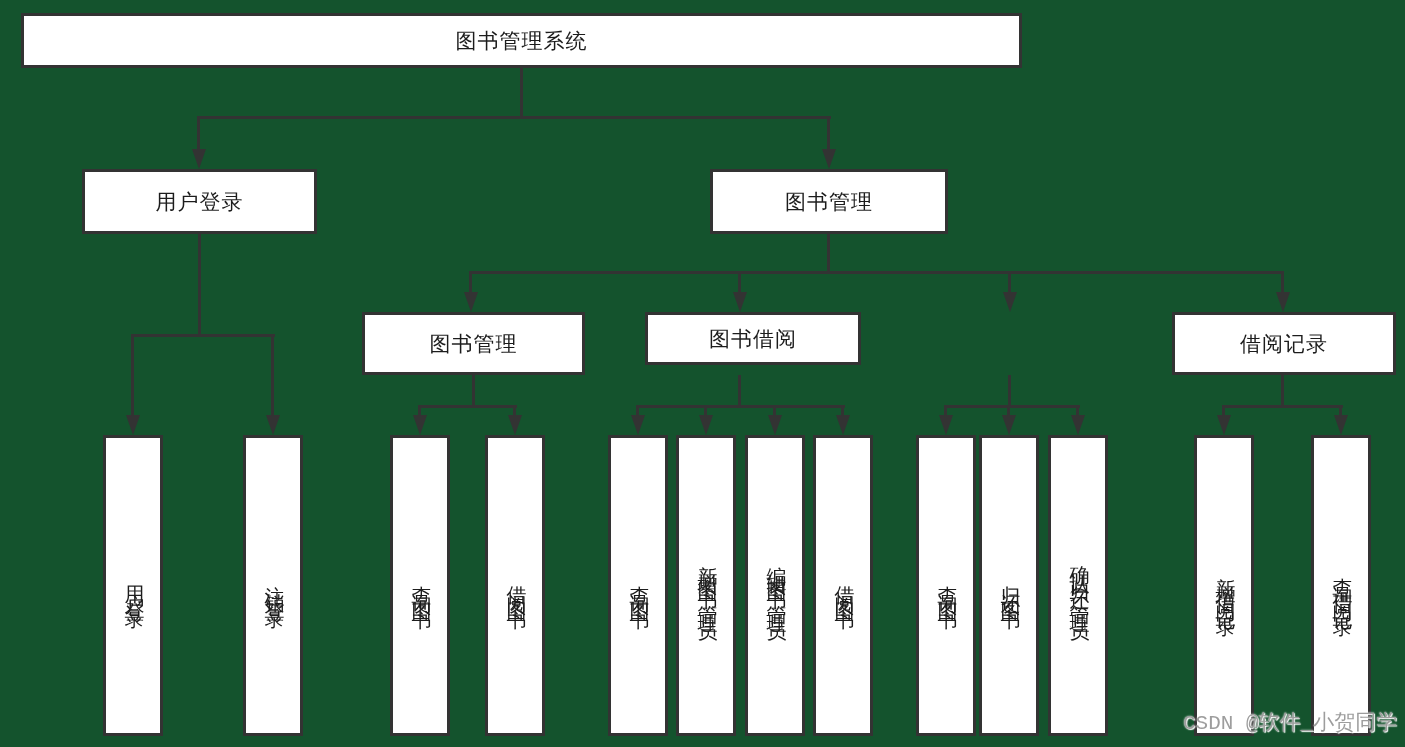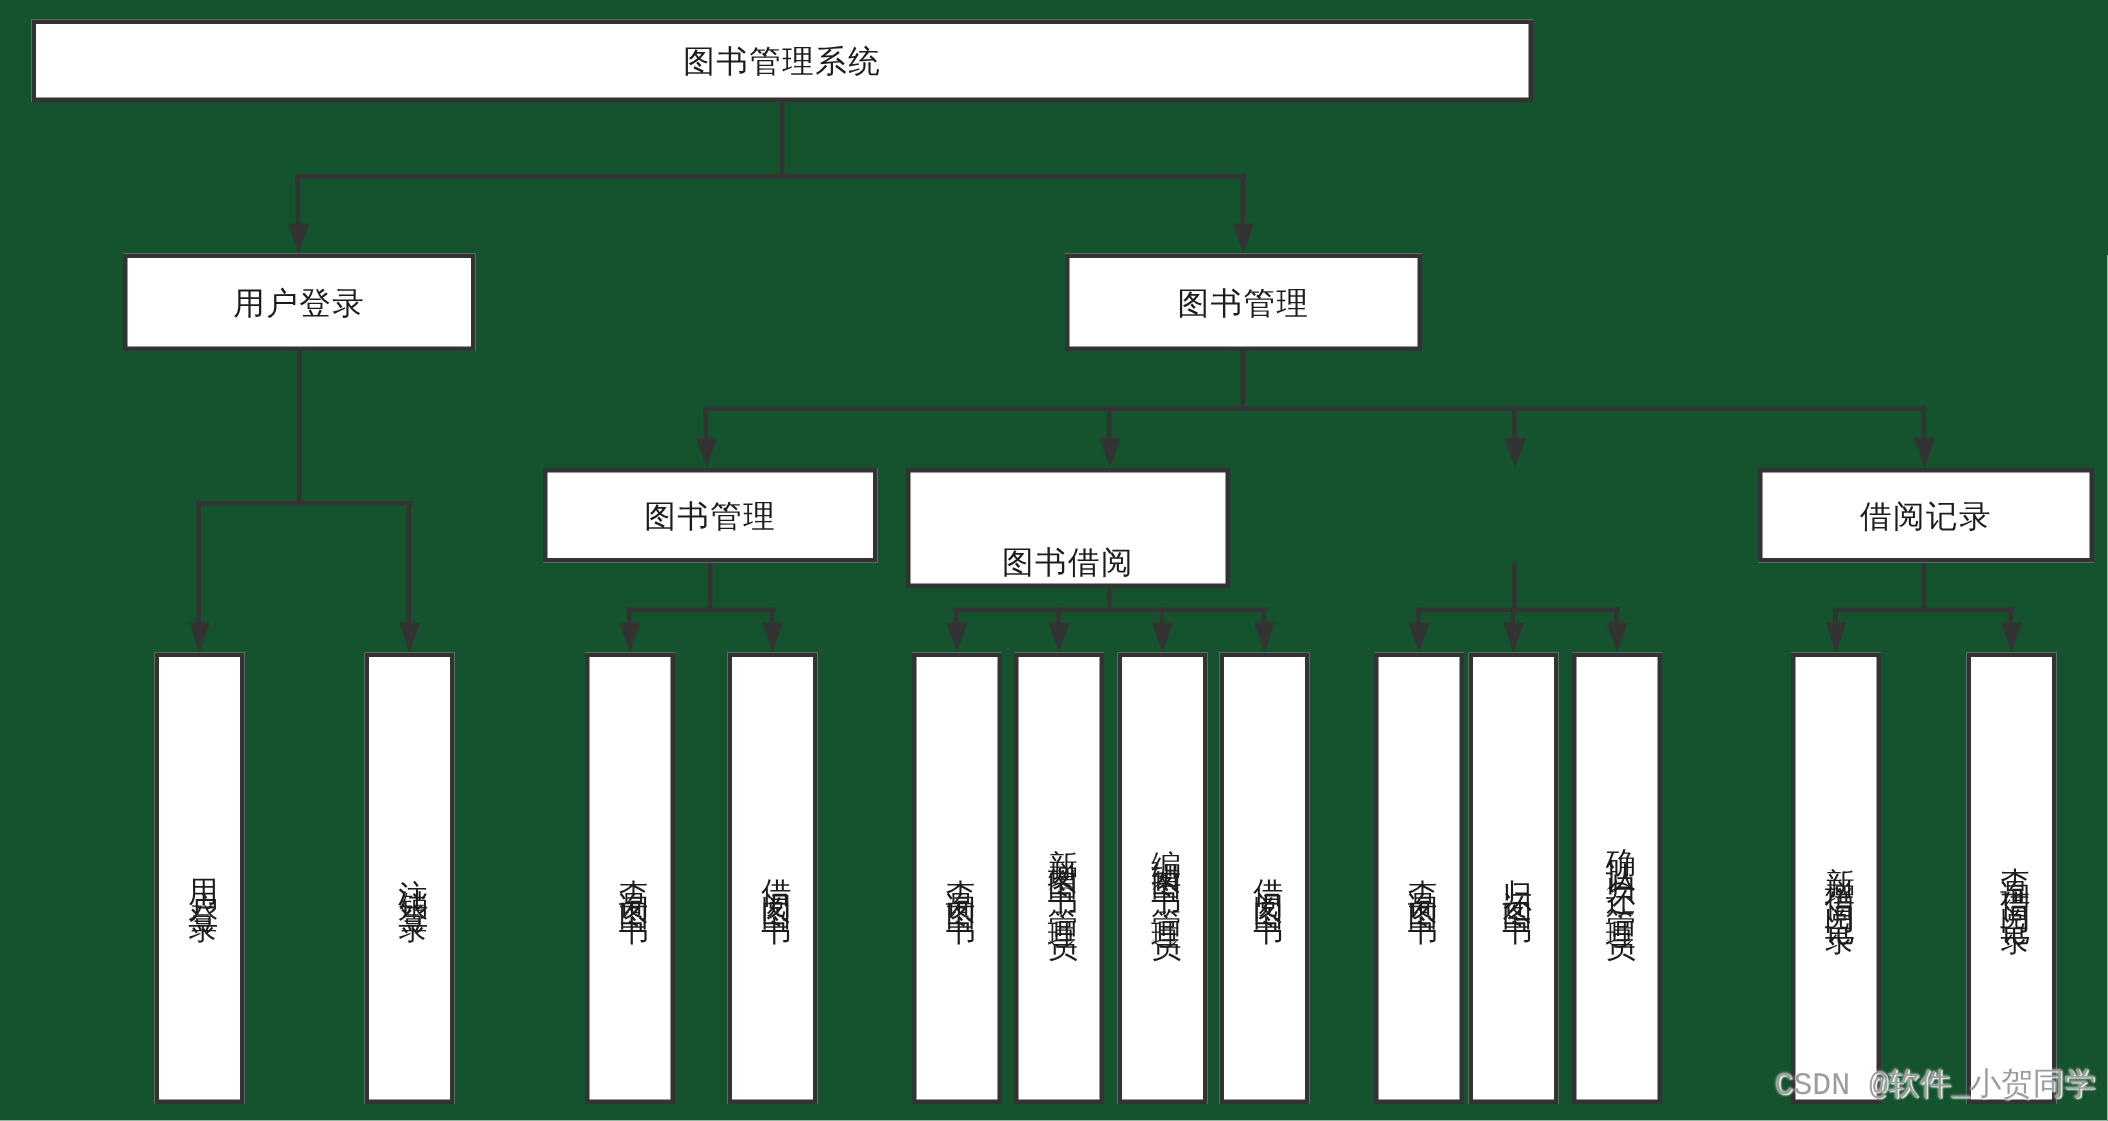--- a/index.html
+++ b/index.html
@@ -94,21 +94,21 @@
   <div class="vl" style="left:738px; top:271px; height:23px;"></div>
   <div class="tri" style="left:733px; top:292px;"></div>
   <div class="vl" style="left:1008px; top:271px; height:23px;"></div>
   <div class="tri" style="left:1003px; top:292px;"></div>
   <div class="vl" style="left:1281px; top:271px; height:23px;"></div>
   <div class="tri" style="left:1276px; top:292px;"></div>
 
   <div class="node" style="left:362px; top:312px; width:223px; height:63px;">
     <span class="h-label">图书管理</span>
   </div>
-  <div class="node" style="left:604px; top:312px; width:216px; height:80px;align-items:flex-end;">
+  <div class="node" style="left:645px; top:312px; width:216px; height:53px;">
     <span class="h-label">图书借阅</span>
   </div>
   <div class="node" style="left:1172px; top:312px; width:224px; height:63px;">
     <span class="h-label">借阅记录</span>
   </div>
 
   <div class="vl" style="left:472px; top:375px; height:33px;"></div>
   <div class="hl" style="left:418px; top:405px; width:99px;"></div>
   <div class="vl" style="left:418px; top:405px; height:12px;"></div>
   <div class="tri" style="left:413px; top:415px;"></div>

